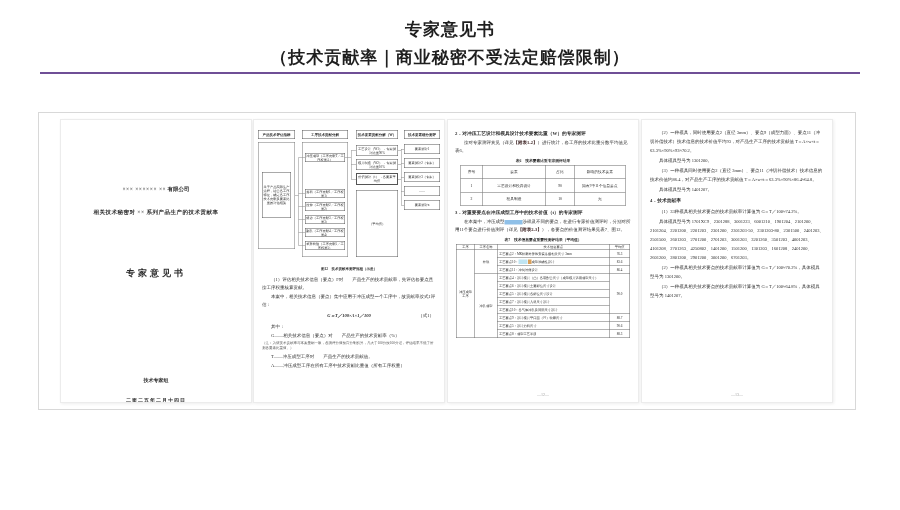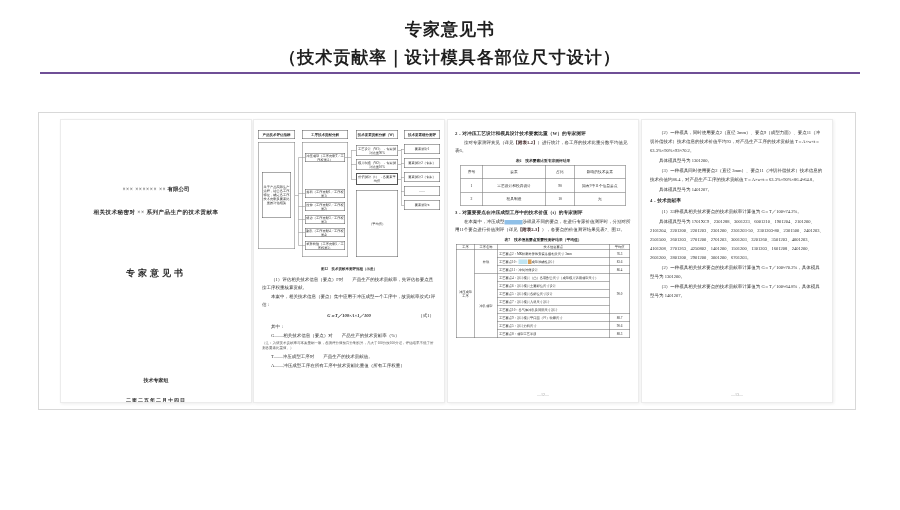--- a/index.html
+++ b/index.html
@@ -61,21 +61,21 @@
   .hl-amber{display:inline-block;background:#d9a05a;min-width:7px;height:9px;vertical-align:middle;margin-left:1px;}
   .ref{font-weight:bold;color:#3a2020;}
   
   .p4text{padding:16px 16px 0 16px;line-height:2.0;}
 </style>
 </head>
 <body>
 
 <div class="app-header">
   <div class="app-title">专家意见书</div>
-  <div class="app-subtitle">（技术贡献率｜设计模具各部位尺寸设计）</div>
+  <div class="app-subtitle">（技术贡献率｜商业秘密不受法定赔偿限制）</div>
 </div>
 <div class="rule"></div>
 
 <div class="board">
 
   <div class="page p1">
     <div class="page-inner cover">
       <div class="company">
         <span class="blur">××× ×××××× ××</span>
         <span>有限公司</span>

